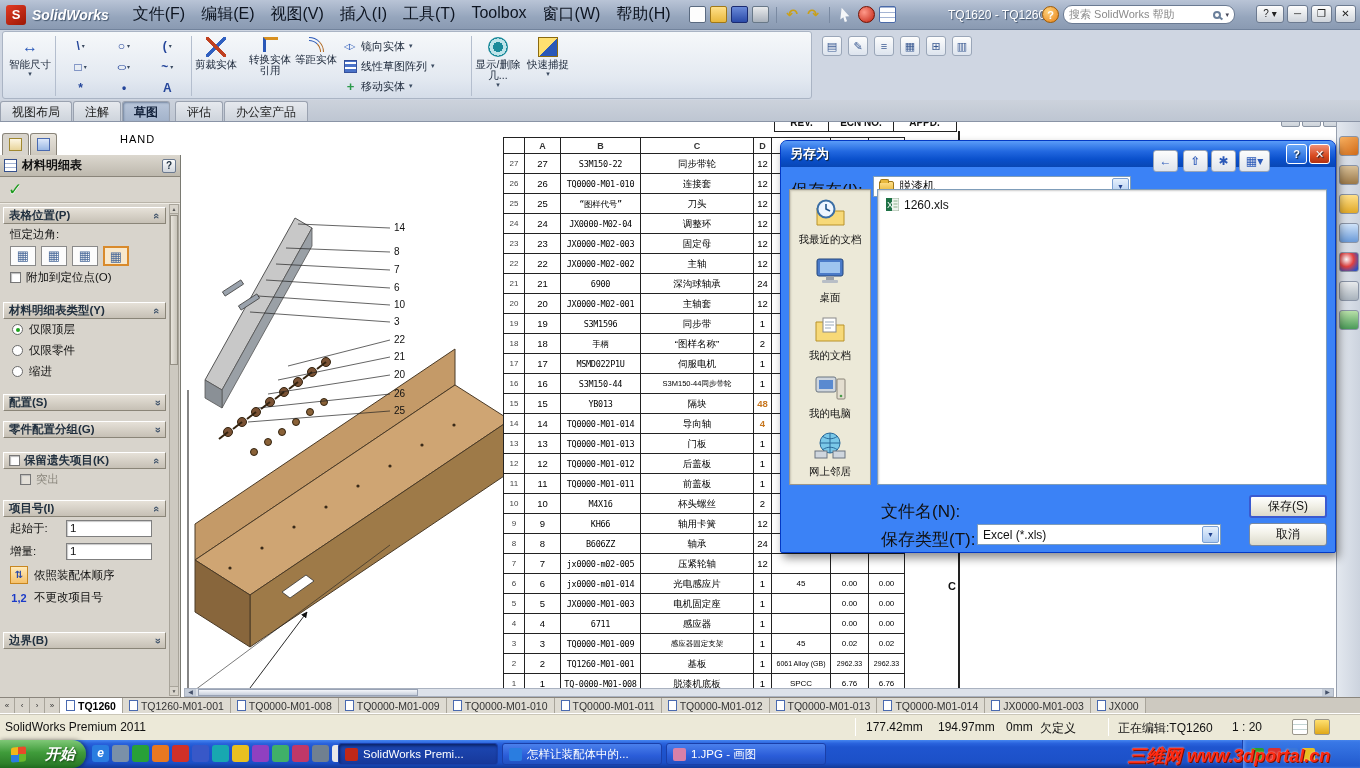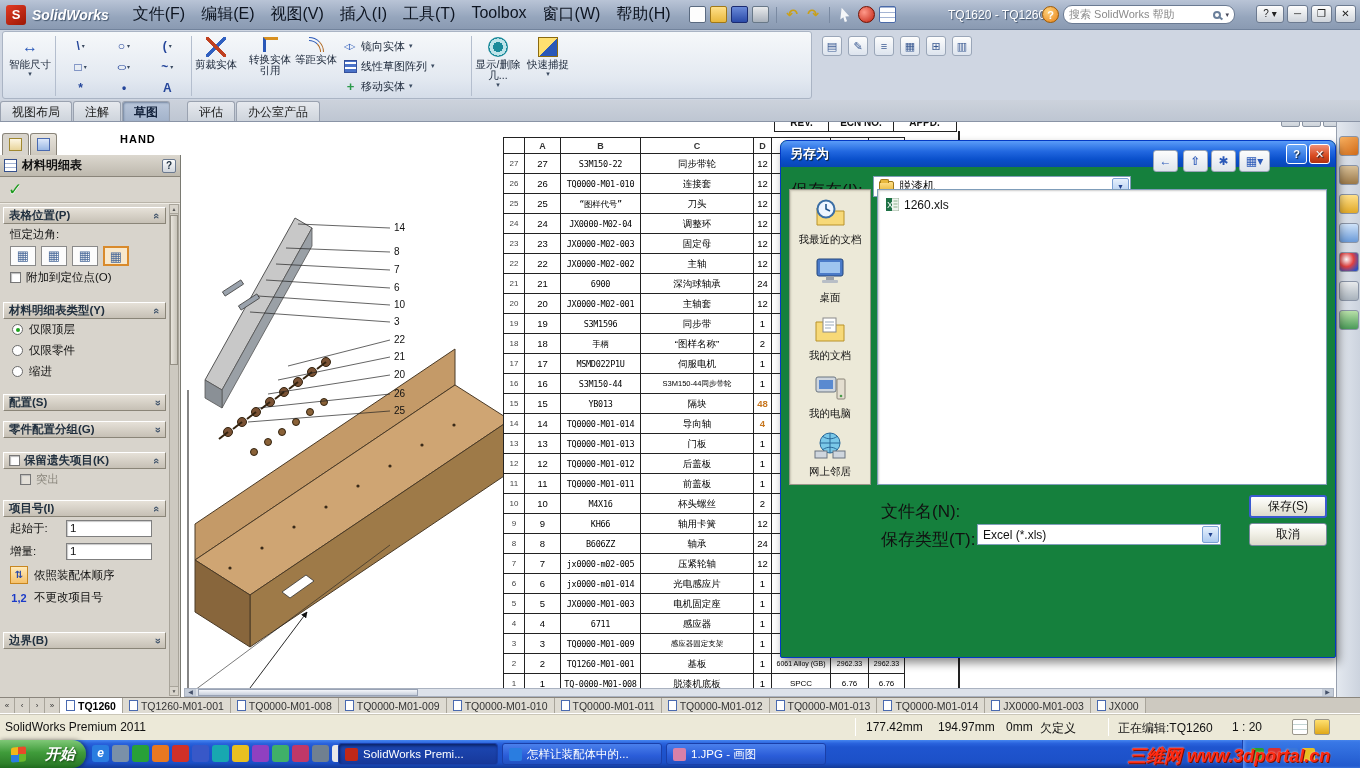--- a/index.html
+++ b/index.html
@@ -63,21 +63,21 @@
 #ribbon-extra{position:absolute;left:822px;top:6px;display:flex;gap:6px}
 .rx{width:20px;height:20px;border:1px solid #9aa6b8;border-radius:3px;background:linear-gradient(#fdfdfd,#dde4ee);font-size:11px;text-align:center;line-height:18px;color:#3a5a92}
 
 
 #cm-strip{left:0;top:100px;width:1360px;height:22px;background:linear-gradient(#ccd2dc,#bec6d2);border-bottom:1px solid #8a94a6;z-index:35;display:flex;align-items:flex-end;padding-left:0}
 .cm-tab{height:20px;padding:0 11px;font-size:12px;line-height:20px;color:#222;background:linear-gradient(#e6e9ee,#ced4dc);border:1px solid #9aa2b0;border-bottom:none;border-radius:3px 3px 0 0;margin-right:1px}
 .cm-tab.active{background:linear-gradient(#b9c6da,#a3b3cb);box-shadow:inset 1px 1px 2px #7688a2;font-weight:bold;color:#14233c}
 
 
 #canvas{left:0;top:122px;width:1336px;height:575px;background:#fff;z-index:1}
-#hand-note{position:absolute;left:120px;top:11px;font-size:11px;font-weight:bold;letter-spacing:1px;color:#000}
+#hand-note{position:absolute;left:120px;top:11px;font-size:11px;font-weight:normal;letter-spacing:1px;color:#000}
 #view-tools{position:absolute;left:683px;top:-11px;display:flex;gap:6px;opacity:.8}
 #child-controls{position:absolute;left:1281px;top:-10px;display:flex;gap:2px}
 .cw{width:19px;height:15px;background:linear-gradient(#f4f6f8,#cdd3da);border:1px solid #8a94a2;font-size:8px;line-height:13px;text-align:center;color:#333;border-radius:2px}
 #rev-strip{position:absolute;left:775px;top:-8px;display:flex}
 .rev-cell{height:18px;border:1.5px solid #222;margin-left:-1.5px;background:#fff;font-size:10px;font-weight:bold;text-align:center;line-height:15px}
 #sheet-vline{position:absolute;left:958px;top:9px;width:2px;height:564px;background:#222}
 #zone-c{position:absolute;left:948px;top:458px;font-size:11px;font-weight:bold}
 
 #bom-table{position:absolute;left:503px;top:15px;border-collapse:collapse;table-layout:fixed;background:#fff}
 #bom-table td{border:1px solid #222;font-size:9.5px;text-align:center;padding:0;overflow:hidden;white-space:nowrap;height:20px;line-height:10px;color:#000}
@@ -131,21 +131,21 @@
 .radio{width:11px;height:11px;border:1px solid #6a6a6a;border-radius:50%;background:#fff;position:relative;display:inline-block}
 .radio.sel::after{content:'';position:absolute;left:2.5px;top:2.5px;width:4px;height:4px;border-radius:50%;background:#1fa31f}
 .inp-row{display:flex;align-items:center;padding:3px 8px;gap:4px;font-size:11.5px}
 .inp-row .lb{width:52px}
 .txt-input{width:86px;height:17px;background:#fff;border:1px solid #7f7f7f;box-shadow:inset 1px 1px 1px #c8c8c8;font-size:11.5px;padding:1px 3px}
 .tool-row{display:flex;align-items:center;gap:6px;padding:3px 8px;font-size:11.5px}
 .tool-ic{width:18px;height:18px;border:1px solid #c8861f;background:linear-gradient(#ffe9b8,#f5c16b);font-size:10px;text-align:center;line-height:16px;color:#2a4aa8;font-weight:bold}
 .badge12{color:#1a3ac8;font-weight:bold;font-size:11px;width:18px;text-align:center}
 
 
-#dialog{left:780px;top:140px;width:556px;height:518px;background:#15803d;border:1px solid #0339c4;border-radius:7px 7px 2px 2px;box-shadow:3px 5px 10px rgba(0,0,0,.45);z-index:60}
+#dialog{left:780px;top:140px;width:556px;height:413px;background:#3b82f6;border:1px solid #0339c4;border-radius:7px 7px 2px 2px;box-shadow:3px 5px 10px rgba(0,0,0,.45);z-index:60}
 #dlg-title{height:26px;background:linear-gradient(#5a9cf8,#2268e0 40%,#0a50cc 70%,#0846b4);border-radius:6px 6px 0 0;display:flex;align-items:center;padding:0 5px 0 9px;color:#fff;font-weight:bold;font-size:13px;text-shadow:1px 1px 1px #123}
 #dlg-title .sp{flex:1}
 .dbtn{width:21px;height:20px;border-radius:3px;border:1px solid #fff;font-size:11px;line-height:18px;text-align:center;color:#fff;font-weight:bold;margin-left:2px}
 .dbtn.help{background:linear-gradient(#6aa8f8,#1a60d8)}
 .dbtn.close{background:linear-gradient(#f09078,#d84a20 60%,#b03010)}
 .dlbl{position:absolute;font-size:17px}
 .combo{position:absolute;background:#fff;border:1px solid #7f9db9;height:21px;display:flex;align-items:center;font-size:12px;padding:0 20px 0 5px;overflow:hidden;white-space:nowrap}
 .combo .arrow{position:absolute;right:1px;top:1px;bottom:1px;width:17px;background:linear-gradient(#e6f0fc,#aecbf0);border:1px solid #7aa0d4;border-radius:2px;color:#20408c;font-size:7px;display:flex;align-items:center;justify-content:center}
 .fold{width:15px;height:11px;background:linear-gradient(#ffe08a,#e8b83c);border:1px solid #a07818;border-radius:1px 2px 1px 1px;position:relative;margin-right:5px;flex:none}
 .fold::before{content:'';position:absolute;left:0;top:-3px;width:7px;height:3px;background:#e8b83c;border:1px solid #a07818;border-bottom:none;border-radius:2px 2px 0 0}
@@ -332,21 +332,21 @@
       <span class="rx">⊞</span>
       <span class="rx">▥</span>
     </div>
   </div>
 
   <div id="cm-strip" class="abs">
     <span id="cm-tabs" style="display:flex">
         <span class="cm-tab">视图布局</span>
         <span class="cm-tab">注解</span>
         <span class="cm-tab active">草图</span>
-        <span class="cm-tab" style="margin-left: 16px;">评估</span>
+        <span class="cm-tab" style="margin-left: 4px;">评估</span>
         <span class="cm-tab">办公室产品</span>
       </span>
   </div>
 
   <div id="canvas" class="abs">
     <div id="hand-note">HAND</div>
 
     <div id="view-tools">
       <span class="mag"></span>
       <span class="mag"></span>

